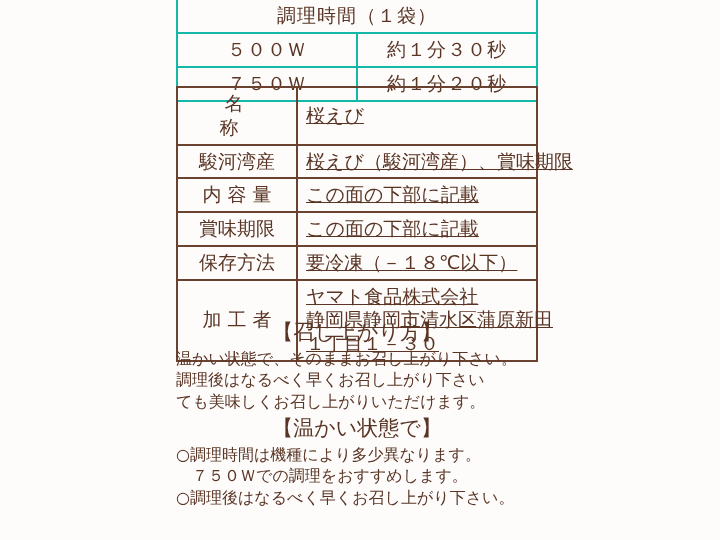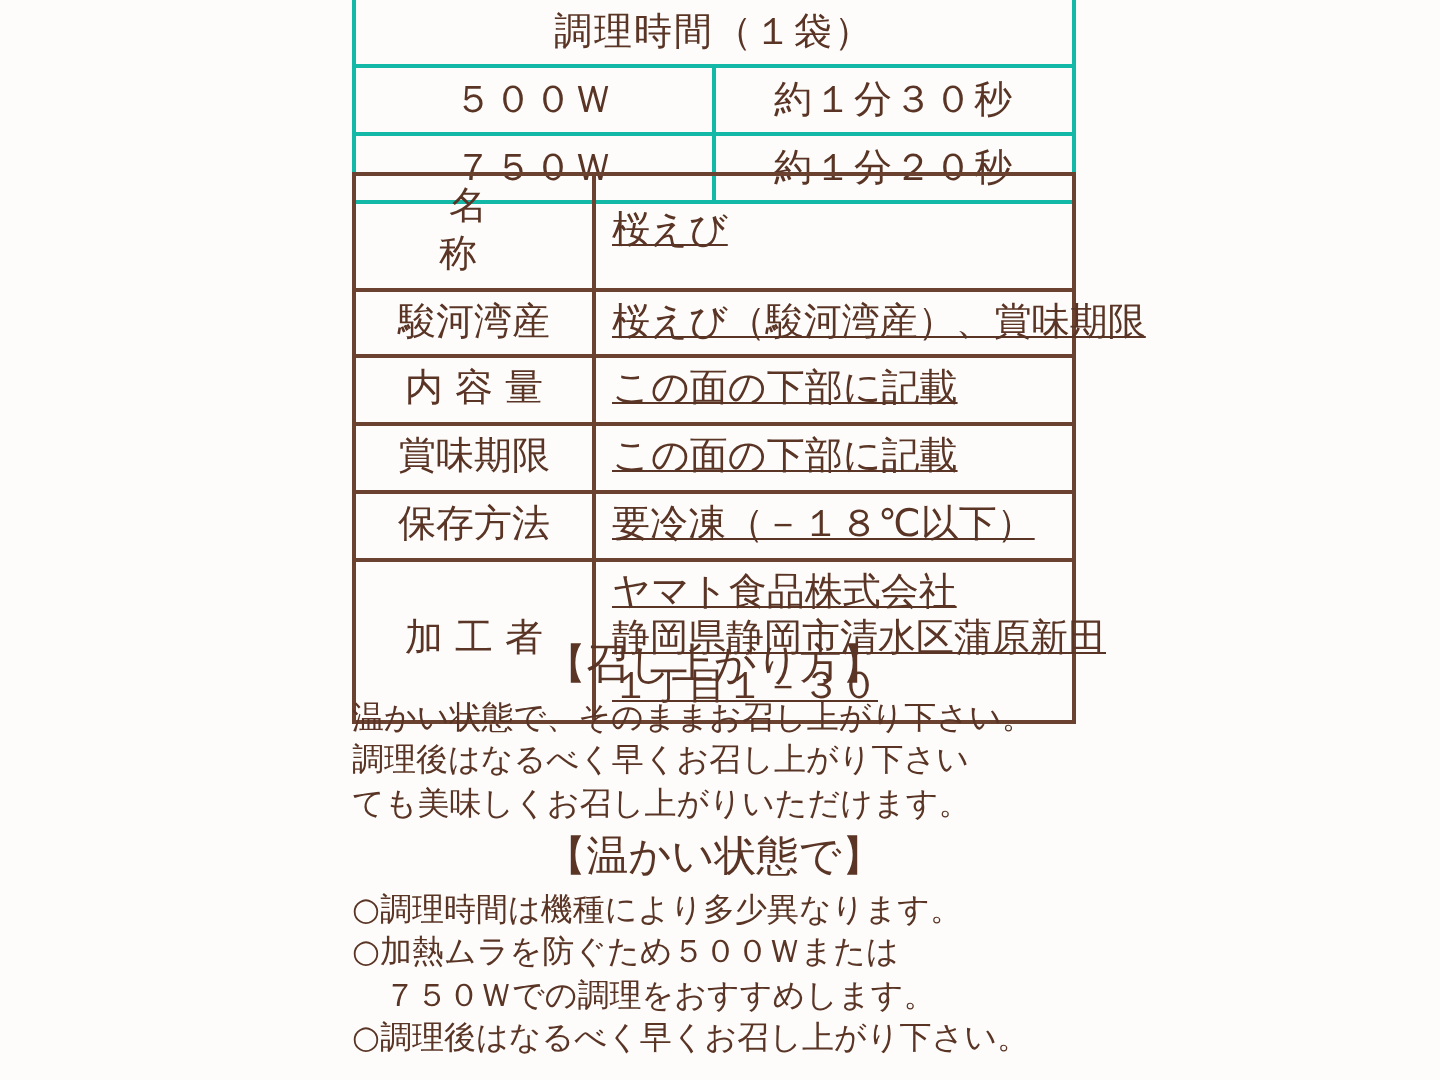--- a/index.html
+++ b/index.html
@@ -172,19 +172,18 @@
   <div class="section" id="how-to">
     <div class="section-title">【召し上がり方】</div>
     <div class="body-line">温かい状態で、そのままお召し上がり下さい。</div>
     <div class="body-line">調理後はなるべく早くお召し上がり下さい</div>
     <div class="body-line">ても美味しくお召し上がりいただけます。</div>
   </div>
 
   <div class="section" id="notes">
     <div class="section-title">【温かい状態で】</div>
     <div class="body-line">○調理時間は機種により多少異なります。</div>
-    <div class="body-line">○加熱ムラを防ぐため５００Ｗまたは</div>
     <div class="body-line">　７５０Ｗでの調理をおすすめします。</div>
     <div class="body-line">○調理後はなるべく早くお召し上がり下さい。</div>
 
   </div>
 
 </div>
 
 </body></html>

